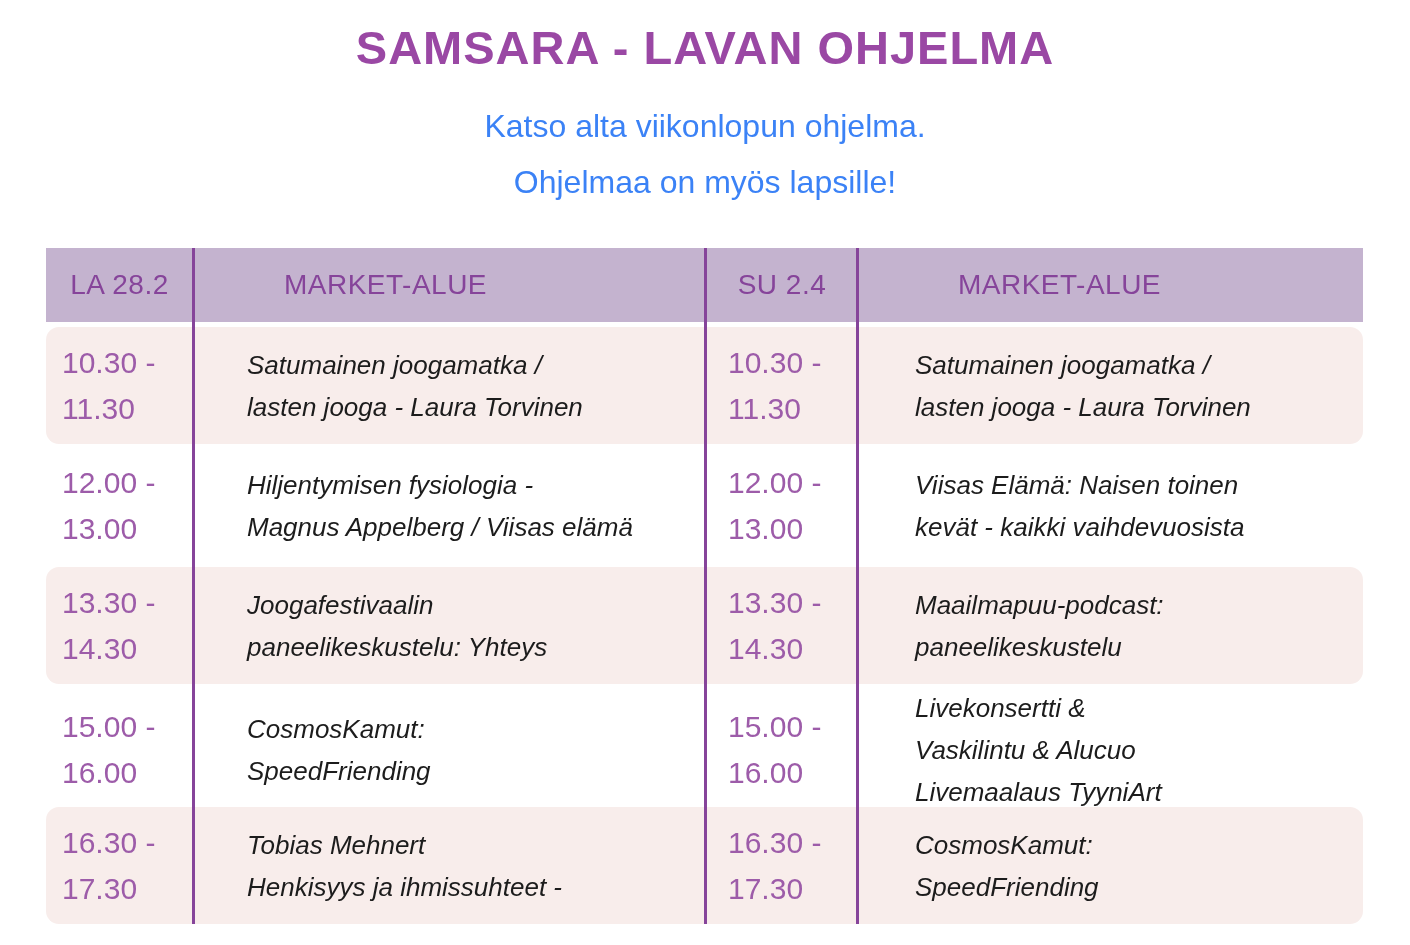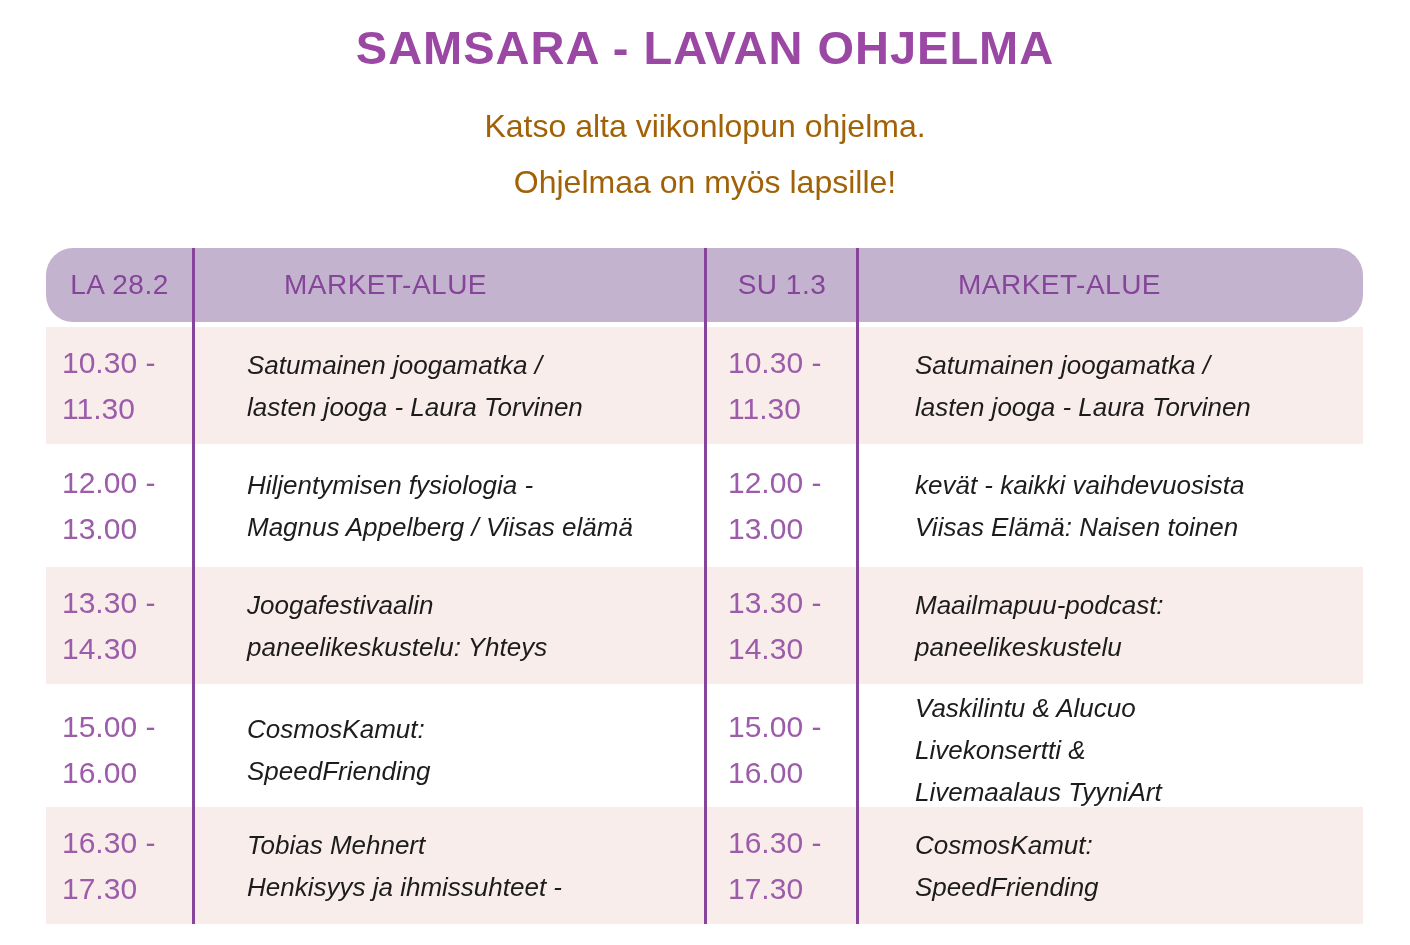--- a/index.html
+++ b/index.html
@@ -6,33 +6,33 @@
   body { width:1410px; height:945px; font-family:"Liberation Sans", sans-serif; }
   .page { position:relative; width:1410px; height:945px; background:#ffffff; overflow:hidden; }
 
   .title {
     position:absolute; top:20px; left:0; width:100%;
     text-align:center; font-size:47px; font-weight:bold;
     color:#9a48a4; letter-spacing:1px;
   }
   .subtitle {
     position:absolute; top:98px; left:0; width:100%;
-    text-align:center; font-size:32px; color:#a16207; line-height:56px;
+    text-align:center; font-size:32px; color:#3b82f6; line-height:56px;
   }
 
   .table { position:absolute; left:46px; top:248px; width:1317px; height:676px; }
 
   .hrow, .row {
     display:grid;
     grid-template-columns:147px 513px 152px 505px;
   }
-  .hrow { height:74px; background:#c4b3cf;border-radius:27px; }
+  .hrow { height:74px; background:#c4b3cf; }
   .row  { height:117px; margin-top:3px; }
   .row.first { margin-top:5px; }
-  .pink { background:#f8edeb; }
+  .pink { background:#f8edeb;border-radius:13px; }
   .white { background:#ffffff; }
 
   .cell {
     height:100%; display:flex; flex-direction:column; justify-content:center;
     box-sizing:border-box;
   }
   .hcell { color:#86449a; font-size:28px; letter-spacing:0.5px; }
   .hday   { text-align:center; }
   .hvenue1 { text-align:center; padding-right:128px; }
   .hvenue2 { text-align:center; padding-right:102px; }
@@ -63,21 +63,21 @@
   <div class="subtitle">
     <div>Katso alta viikonlopun ohjelma.</div>
     <div>Ohjelmaa on myös lapsille!</div>
   </div>
 
   <div class="table">
 
     <div class="hrow">
       <div class="cell hcell hday">LA 28.2</div>
       <div class="cell hcell hvenue1">MARKET-ALUE</div>
-      <div class="cell hcell hday">SU 1.3</div>
+      <div class="cell hcell hday">SU 2.4</div>
       <div class="cell hcell hvenue2">MARKET-ALUE</div>
     </div>
 
     <div class="row first pink">
       <div class="cell tcell c1">
         <div class="tl">10.30 -</div>
         <div class="tl">11.30</div>
       </div>
       <div class="cell ecell c2">
         <div class="el">Satumainen joogamatka /</div>
@@ -103,22 +103,22 @@
       <div class="cell ecell c2">
         <div class="el">Hiljentymisen fysiologia -</div>
         <div class="el">Magnus Appelberg / Viisas elämä</div>
 
       </div>
       <div class="cell tcell c3">
         <div class="tl">12.00 -</div>
         <div class="tl">13.00</div>
       </div>
       <div class="cell ecell c4">
+        <div class="el">Viisas Elämä: Naisen toinen</div>
         <div class="el">kevät - kaikki vaihdevuosista</div>
-        <div class="el">Viisas Elämä: Naisen toinen</div>
 
       </div>
     </div>
 
     <div class="row pink">
       <div class="cell tcell c1">
         <div class="tl">13.30 -</div>
         <div class="tl">14.30</div>
       </div>
       <div class="cell ecell c2">
@@ -145,22 +145,22 @@
       <div class="cell ecell c2">
         <div class="el">CosmosKamut:</div>
         <div class="el">SpeedFriending</div>
 
       </div>
       <div class="cell tcell c3">
         <div class="tl">15.00 -</div>
         <div class="tl">16.00</div>
       </div>
       <div class="cell ecell c4">
+        <div class="el">Livekonsertti &amp;</div>
         <div class="el">Vaskilintu &amp; Alucuo</div>
-        <div class="el">Livekonsertti &amp;</div>
         <div class="el">Livemaalaus TyyniArt</div>
       </div>
     </div>
 
     <div class="row pink">
       <div class="cell tcell c1">
         <div class="tl">16.30 -</div>
         <div class="tl">17.30</div>
       </div>
       <div class="cell ecell c2">

